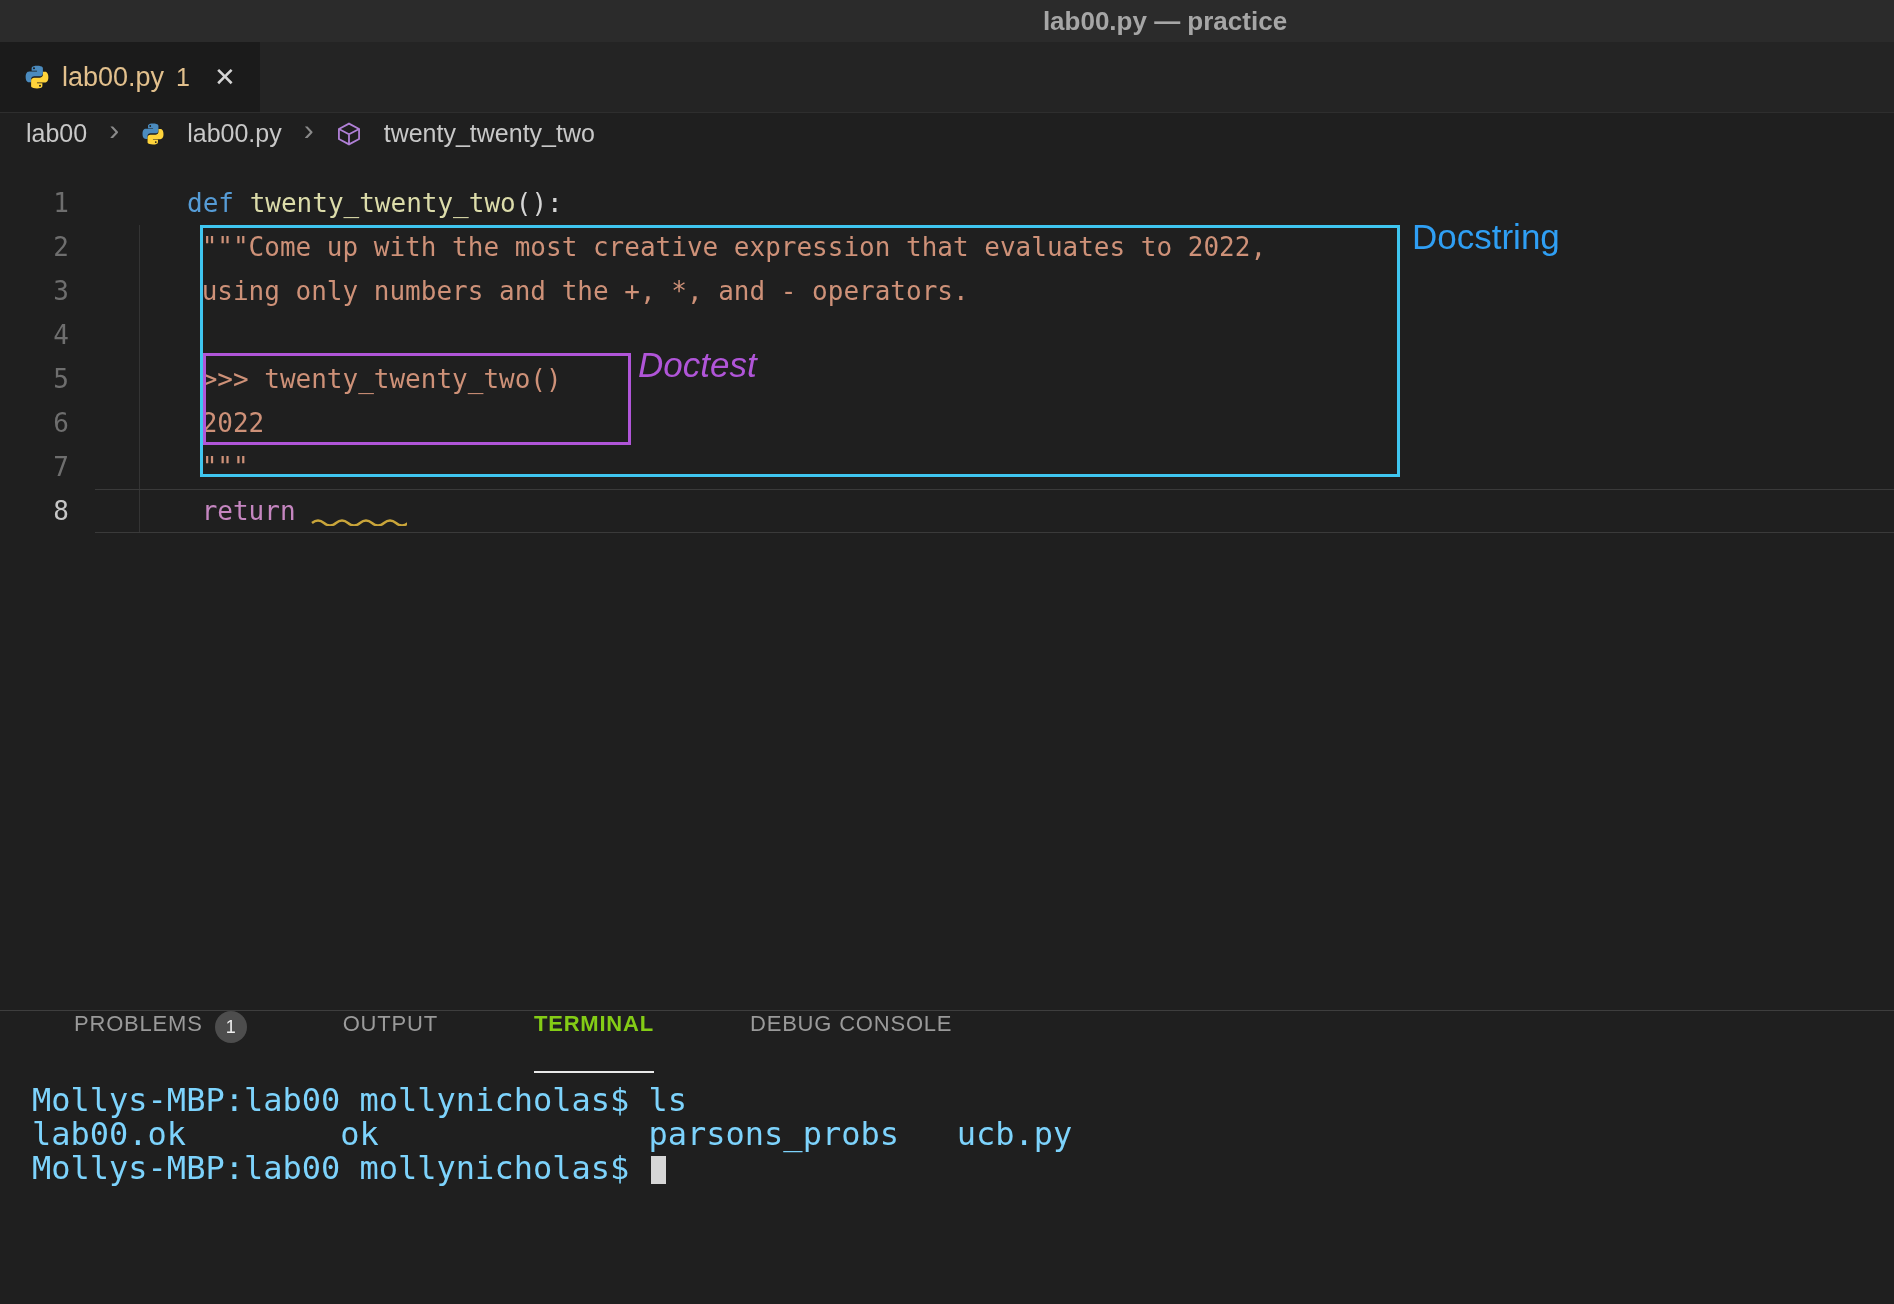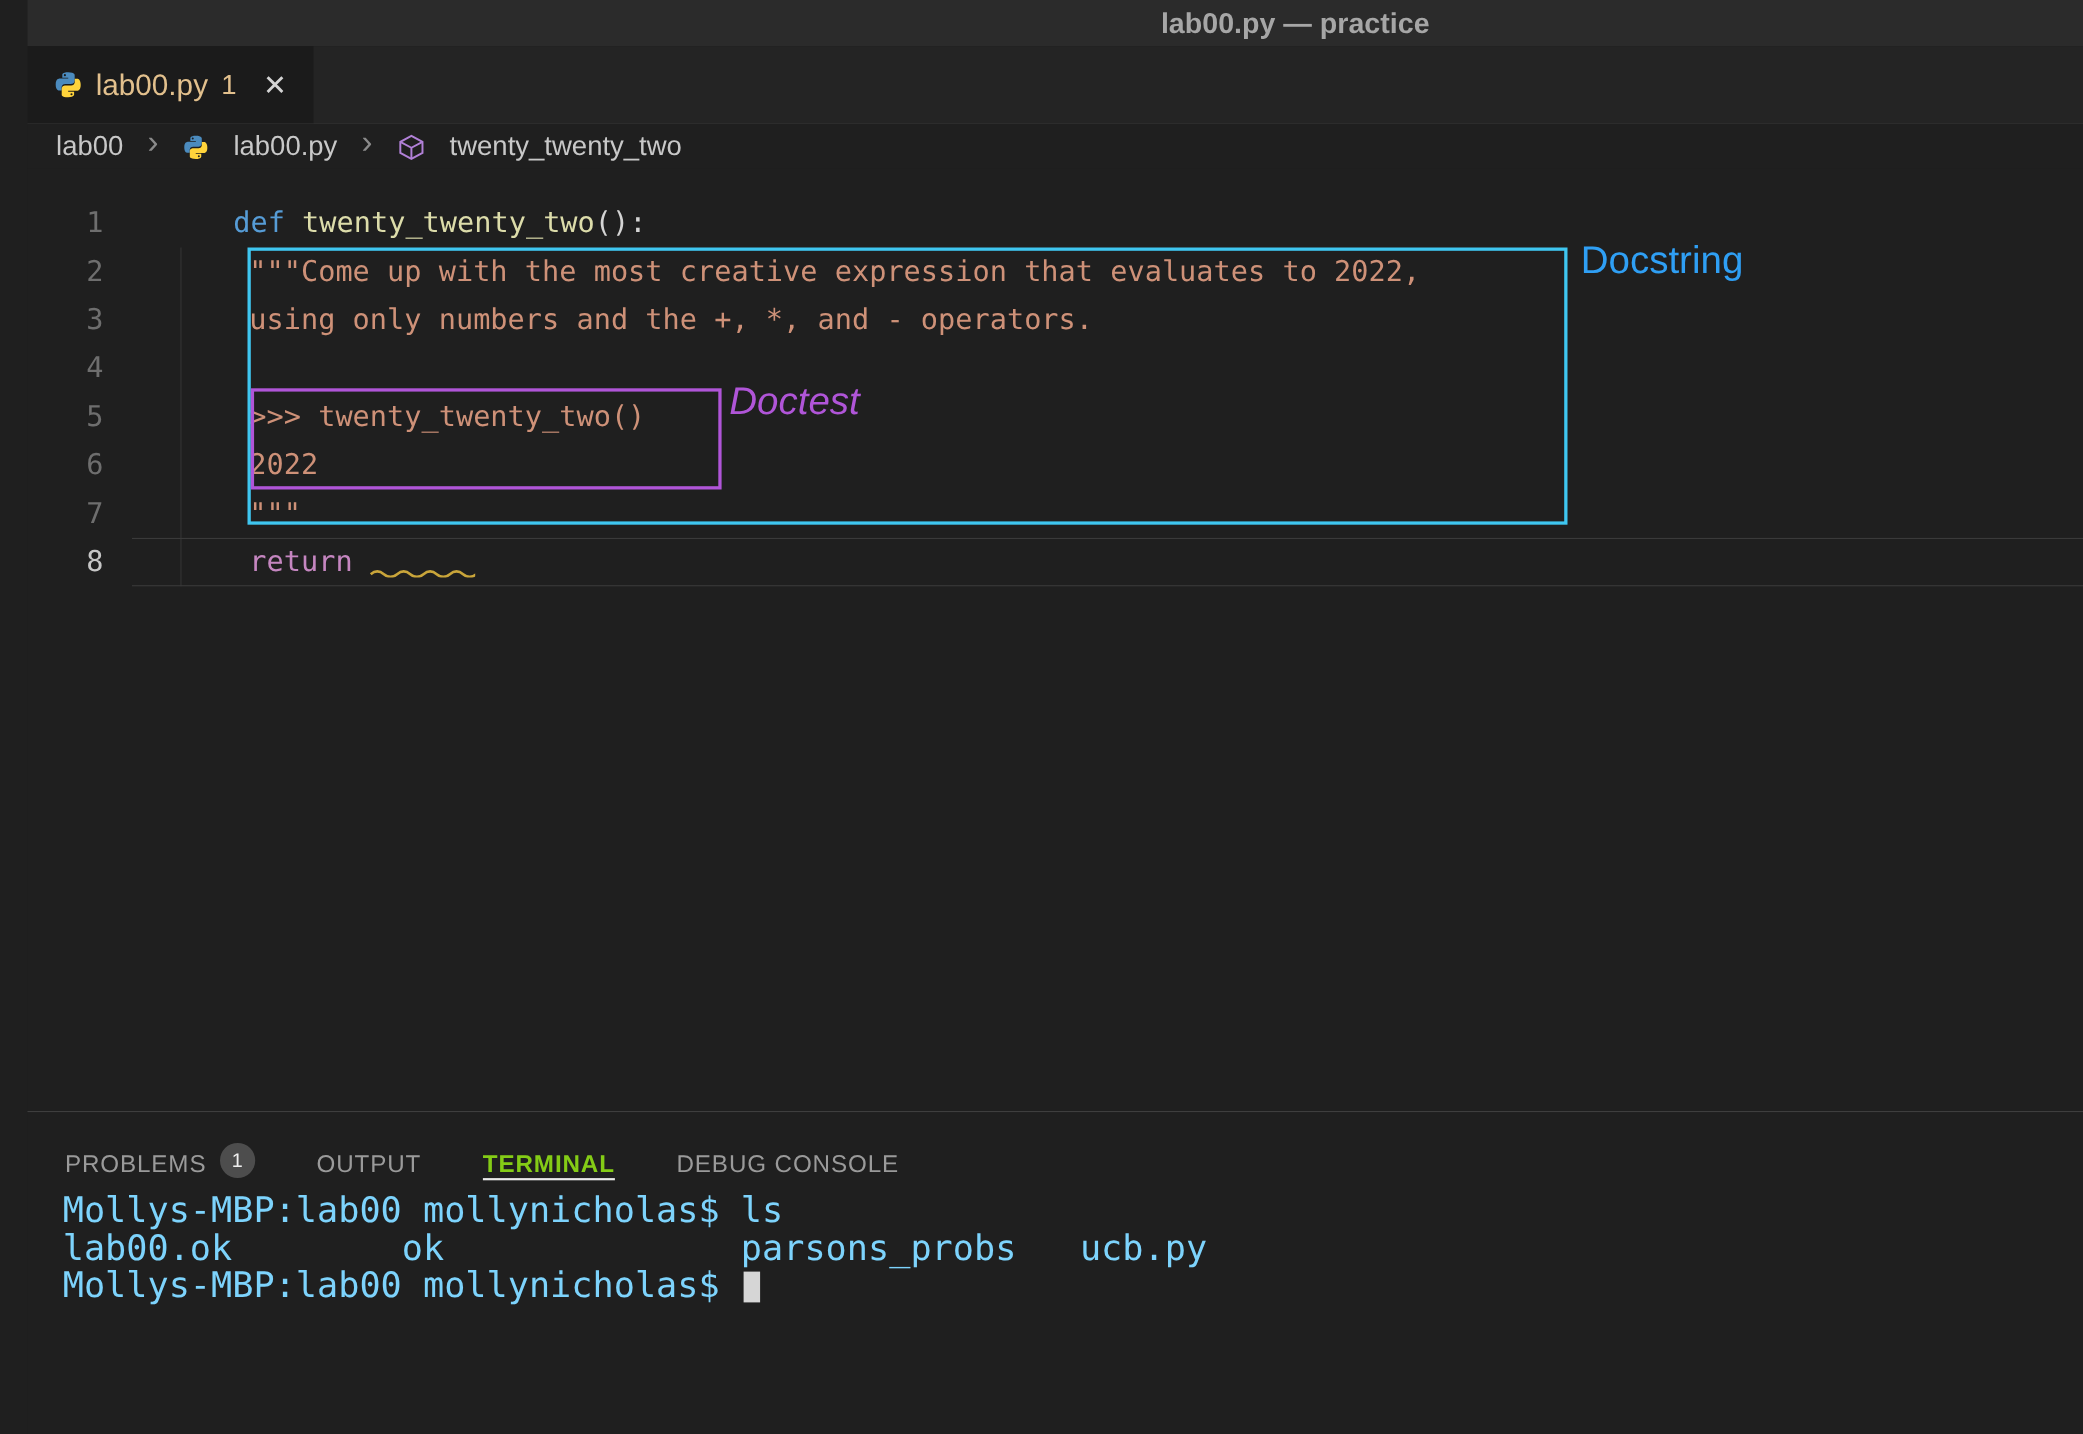--- a/index.html
+++ b/index.html
@@ -1,21 +1,21 @@
 <!DOCTYPE html>
 <html><head>
 <meta charset="utf-8">
 <style>
   * { margin:0; padding:0; box-sizing:border-box; }
   html,body { background:#1f1f1f; }
   body {
     width:1894px; height:1304px; overflow:hidden;
     font-family:"Liberation Sans", sans-serif;
   }
-  .window { width:1894px; height:1304px; display:flex; flex-direction:column; background:#1f1f1f;padding-left:25px; }
+  .window { width:1894px; height:1304px; display:flex; flex-direction:column; background:#1f1f1f; }
 
   
   .titlebar {
     flex:0 0 42px; background:#2b2b2b; display:flex; align-items:center; justify-content:center;
   }
   .titlebar span { color:#a6a6a6; font-size:26px; font-weight:600; position:relative; left:218px; }
 
   
   .tabbar { flex:0 0 71px; background:#242424; display:flex; align-items:stretch; border-bottom:1px solid #2e2e2e; }
   .tab { display:flex; align-items:center; gap:12px; padding:0 24px; background:#1b1b1b; cursor:pointer; }
@@ -55,21 +55,21 @@
   .overlay { position:absolute; border:3px solid; pointer-events:none; }
   .docstring-box { left:200px; top:72px;  width:1200px; height:252px; }
   .doctest-box   { left:203px; top:200px; width:428px;  height:92px; }
   .overlay-label { position:absolute; font-size:35px; font-weight:500; pointer-events:none; }
   .docstring-label { left:1412px; top:64px; }
   .doctest-label   { left:638px;  top:192px;font-style:italic; }
 
   
   .panel { flex:0 0 294px; border-top:1px solid #3e3e3e; background:#1f1f1f; }
   .panel-tabs { display:flex; gap:56px; padding-left:34px; height:62px; align-items:stretch; }
-  .panel-tab { color:#9a9a9a; font-size:22px; letter-spacing:.8px; display:flex; align-items:flex-end; gap:12px; cursor:pointer; border-bottom:2px solid transparent; }
+  .panel-tab { color:#9a9a9a; font-size:22px; letter-spacing:.8px; display:flex; align-items:flex-start; gap:12px; cursor:pointer; border-bottom:2px solid transparent;margin-left:40px; }
   .panel-tab.active { color:#84cc16; border-bottom-color:#e9e9e9;font-weight:bold; }
   .badge { background:#4d4d4d; color:#efefef; width:32px; height:32px; border-radius:50%; display:flex; align-items:center; justify-content:center; font-size:18px; letter-spacing:0; }
 
   .terminal { font-family:"DejaVu Sans Mono", monospace; font-size:32px; color:#7dd3fc; padding:10px 0 0 32px; }
   .term-line { white-space:pre; line-height:34px; min-height:34px; }
   .term-cursor { display:inline-block; width:15px; height:28px; background:#d6d6d6; vertical-align:middle; margin-left:2px; }
 </style>
 </head>
 <body>
 

